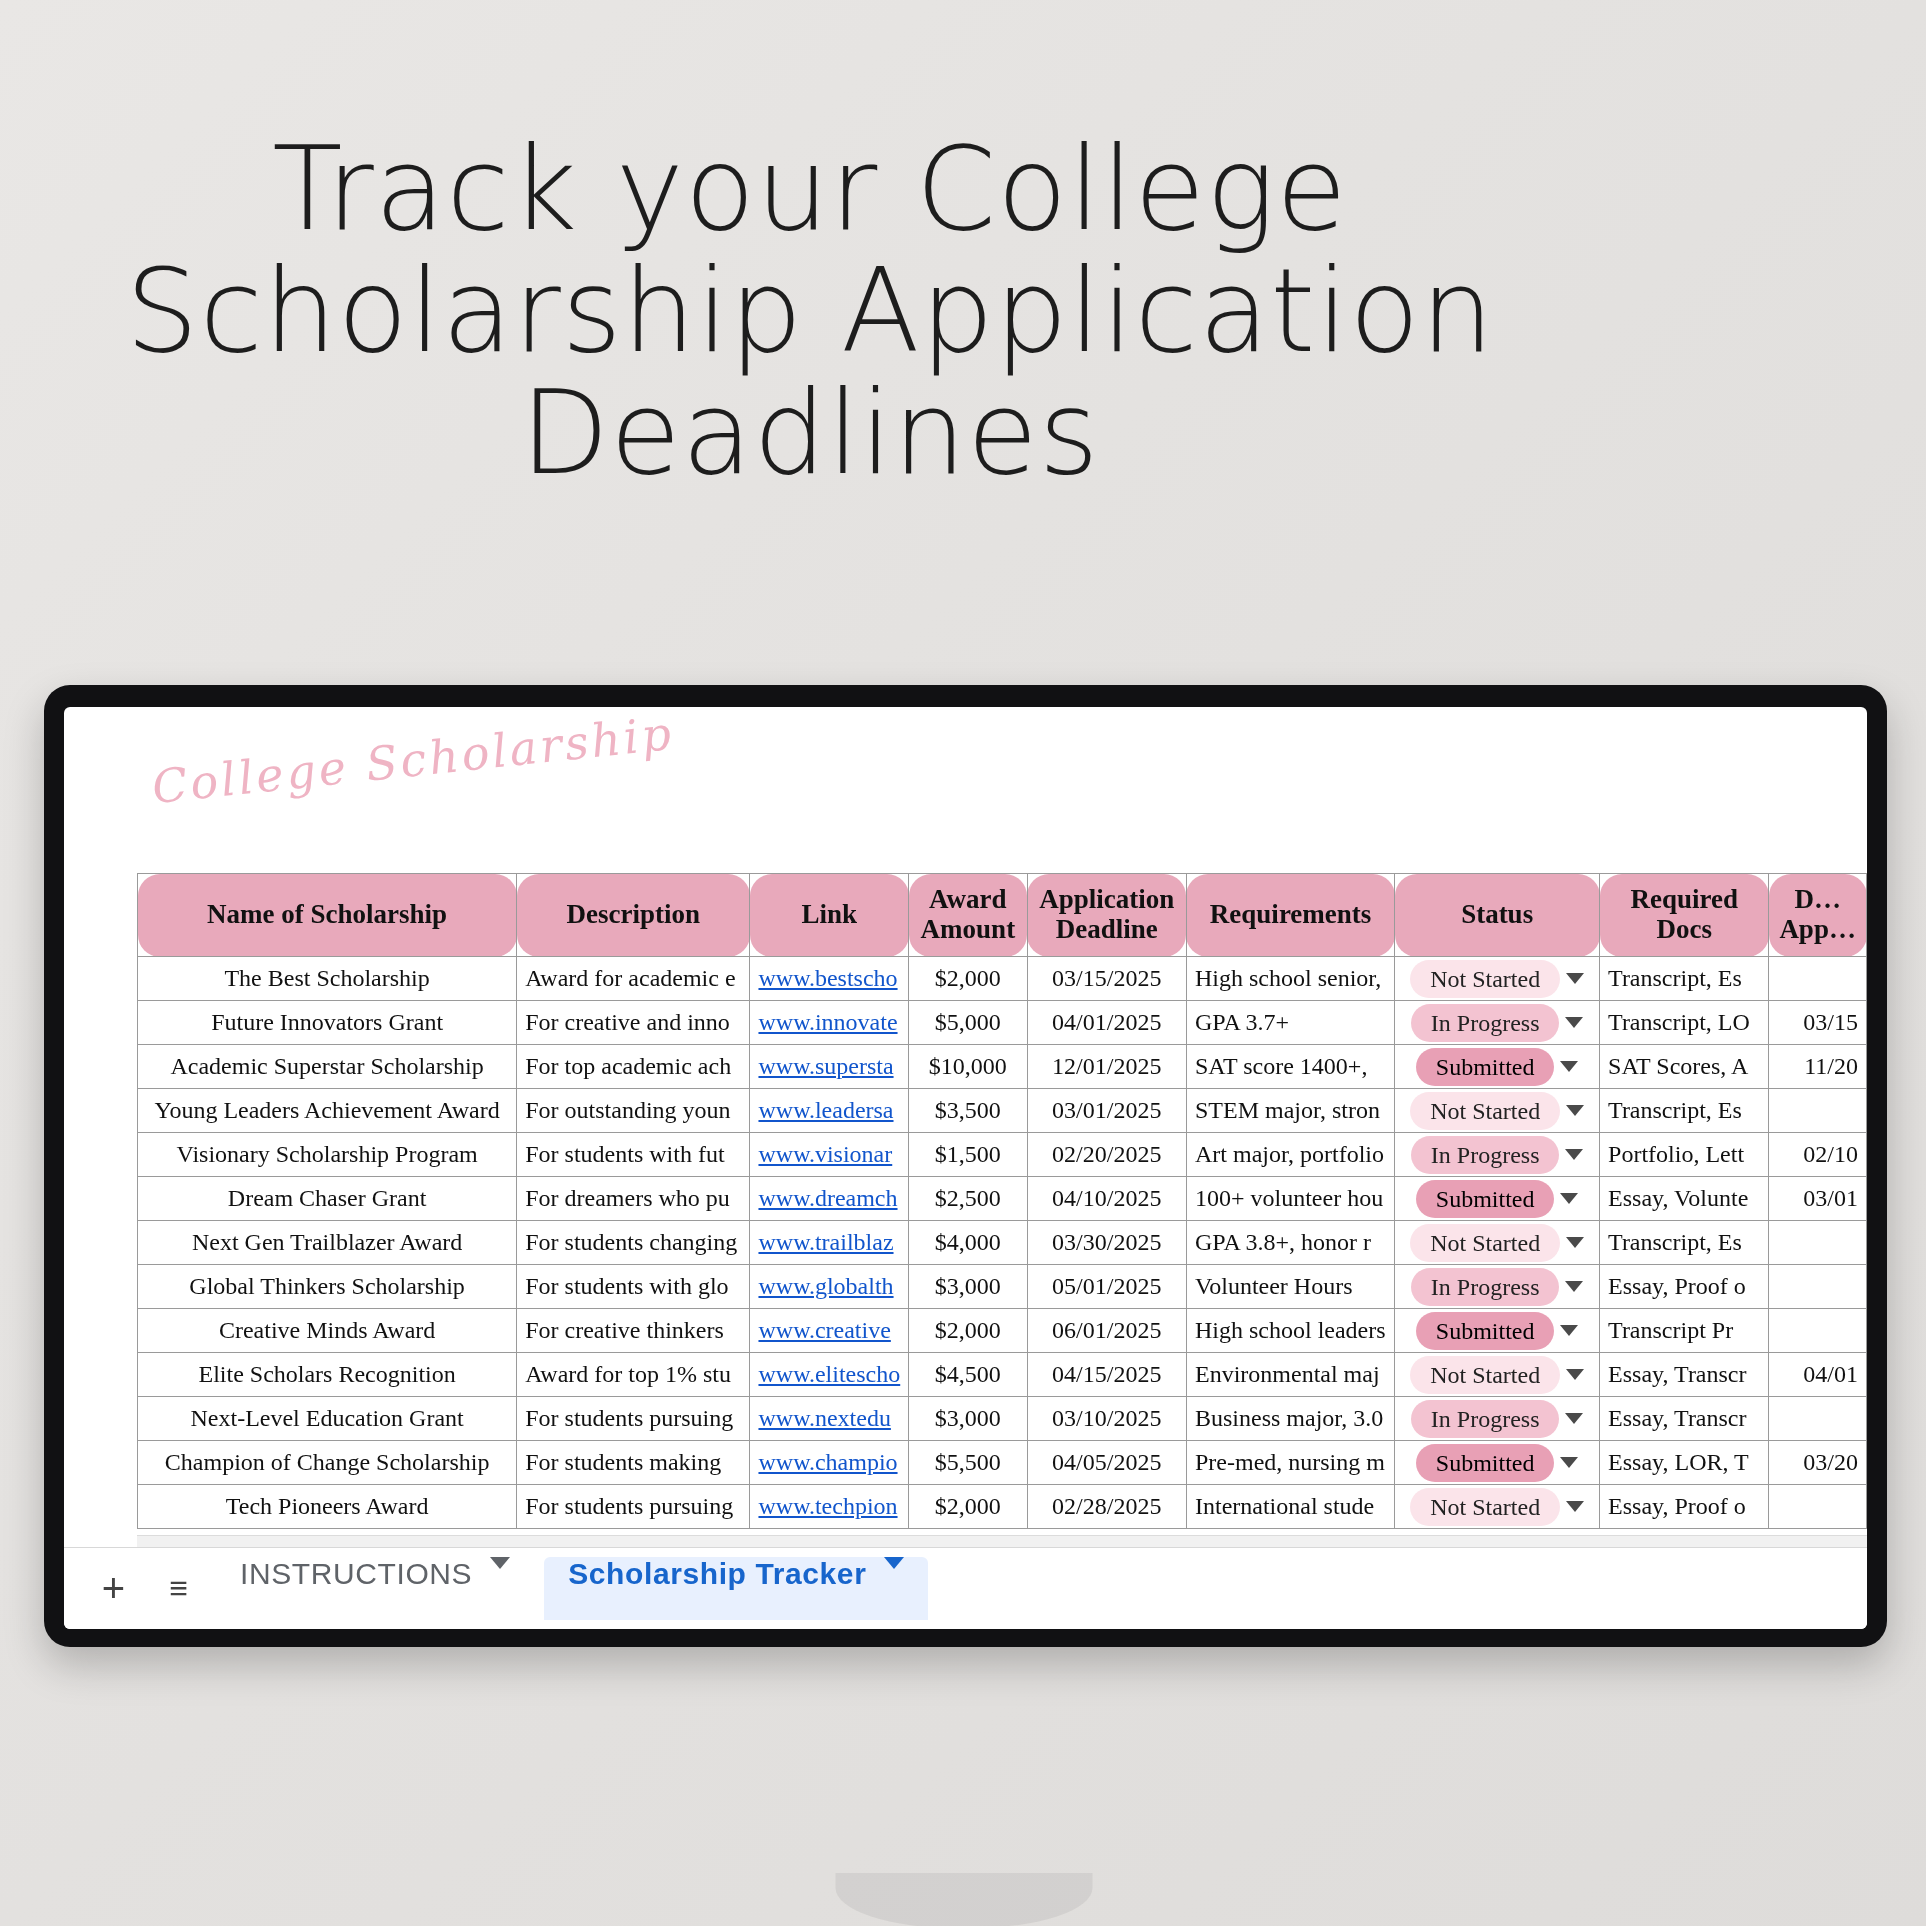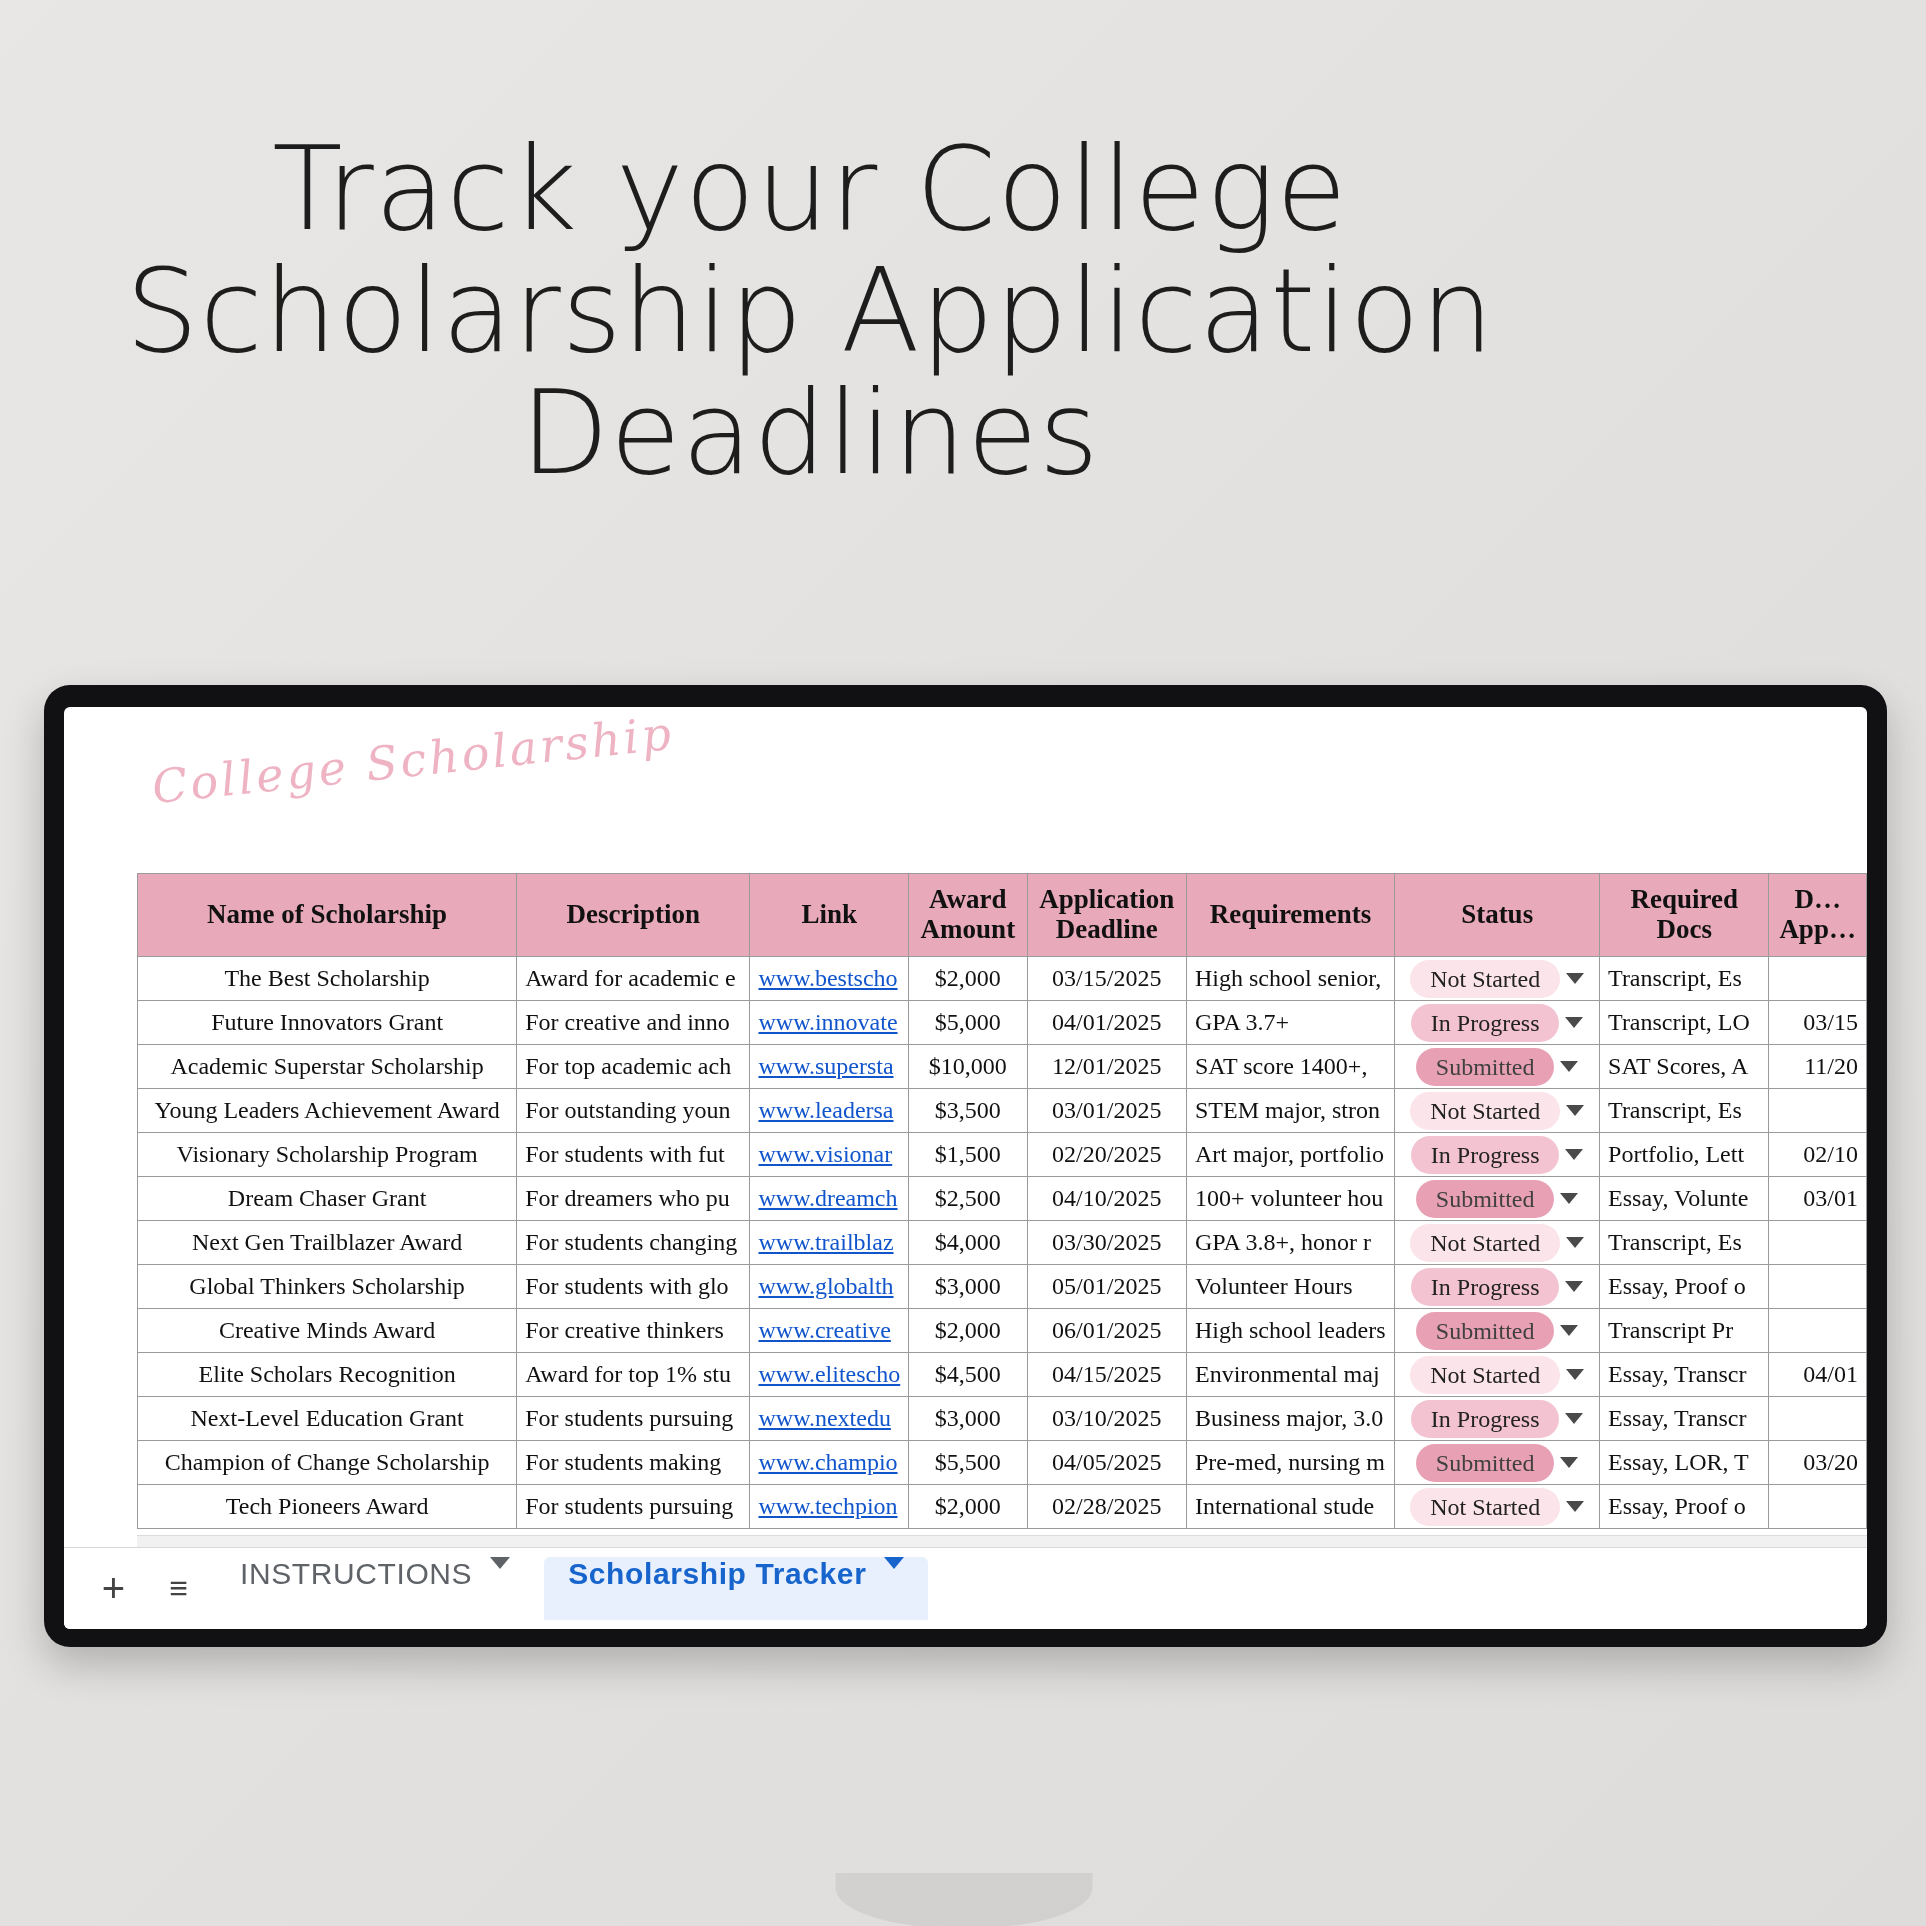--- a/index.html
+++ b/index.html
@@ -105,20 +105,21 @@
     box-sizing: border-box;
   }
   table.sheet thead th {
     background: #e8a9bb;
     font-weight: bold;
     text-align: center;
     font-size: 27px;
     height: 83px;
     white-space: normal;
     line-height: 1.1;
+    border-radius: 22px;
   }
   td.c-name { text-align: center; }
   td.c-desc { text-align: left; }
   td.c-link { text-align: left; }
   td.c-amount { text-align: center; }
   td.c-deadline { text-align: center; }
   td.c-req { text-align: left; }
   td.c-docs { text-align: left; }
   td.c-dapp { text-align: right; }
   td.c-status { text-align: center; padding: 0 4px; }
@@ -150,21 +151,21 @@
     display: inline-block;
     border-radius: 989px;
     padding: 4px 20px;
     font-size: 24px;
     font-family: "Liberation Serif", serif;
     line-height: 1.25;
     white-space: nowrap;
   }
   .chip.notstarted { background: #fbe4ea; color: #222; }
   .chip.inprogress { background: #f3c3d1; color: #222; }
-  .chip.submitted  { background: #e8a0b5; color: #404040; }
+  .chip.submitted  { background: #e8a0b5; color: #000000; }
   .caret {
     width: 0; height: 0;
     border-left: 9px solid transparent;
     border-right: 9px solid transparent;
     border-top: 11px solid #4a4a4a;
     flex: 0 0 auto;
   }
 
   
   .sheetbar {

